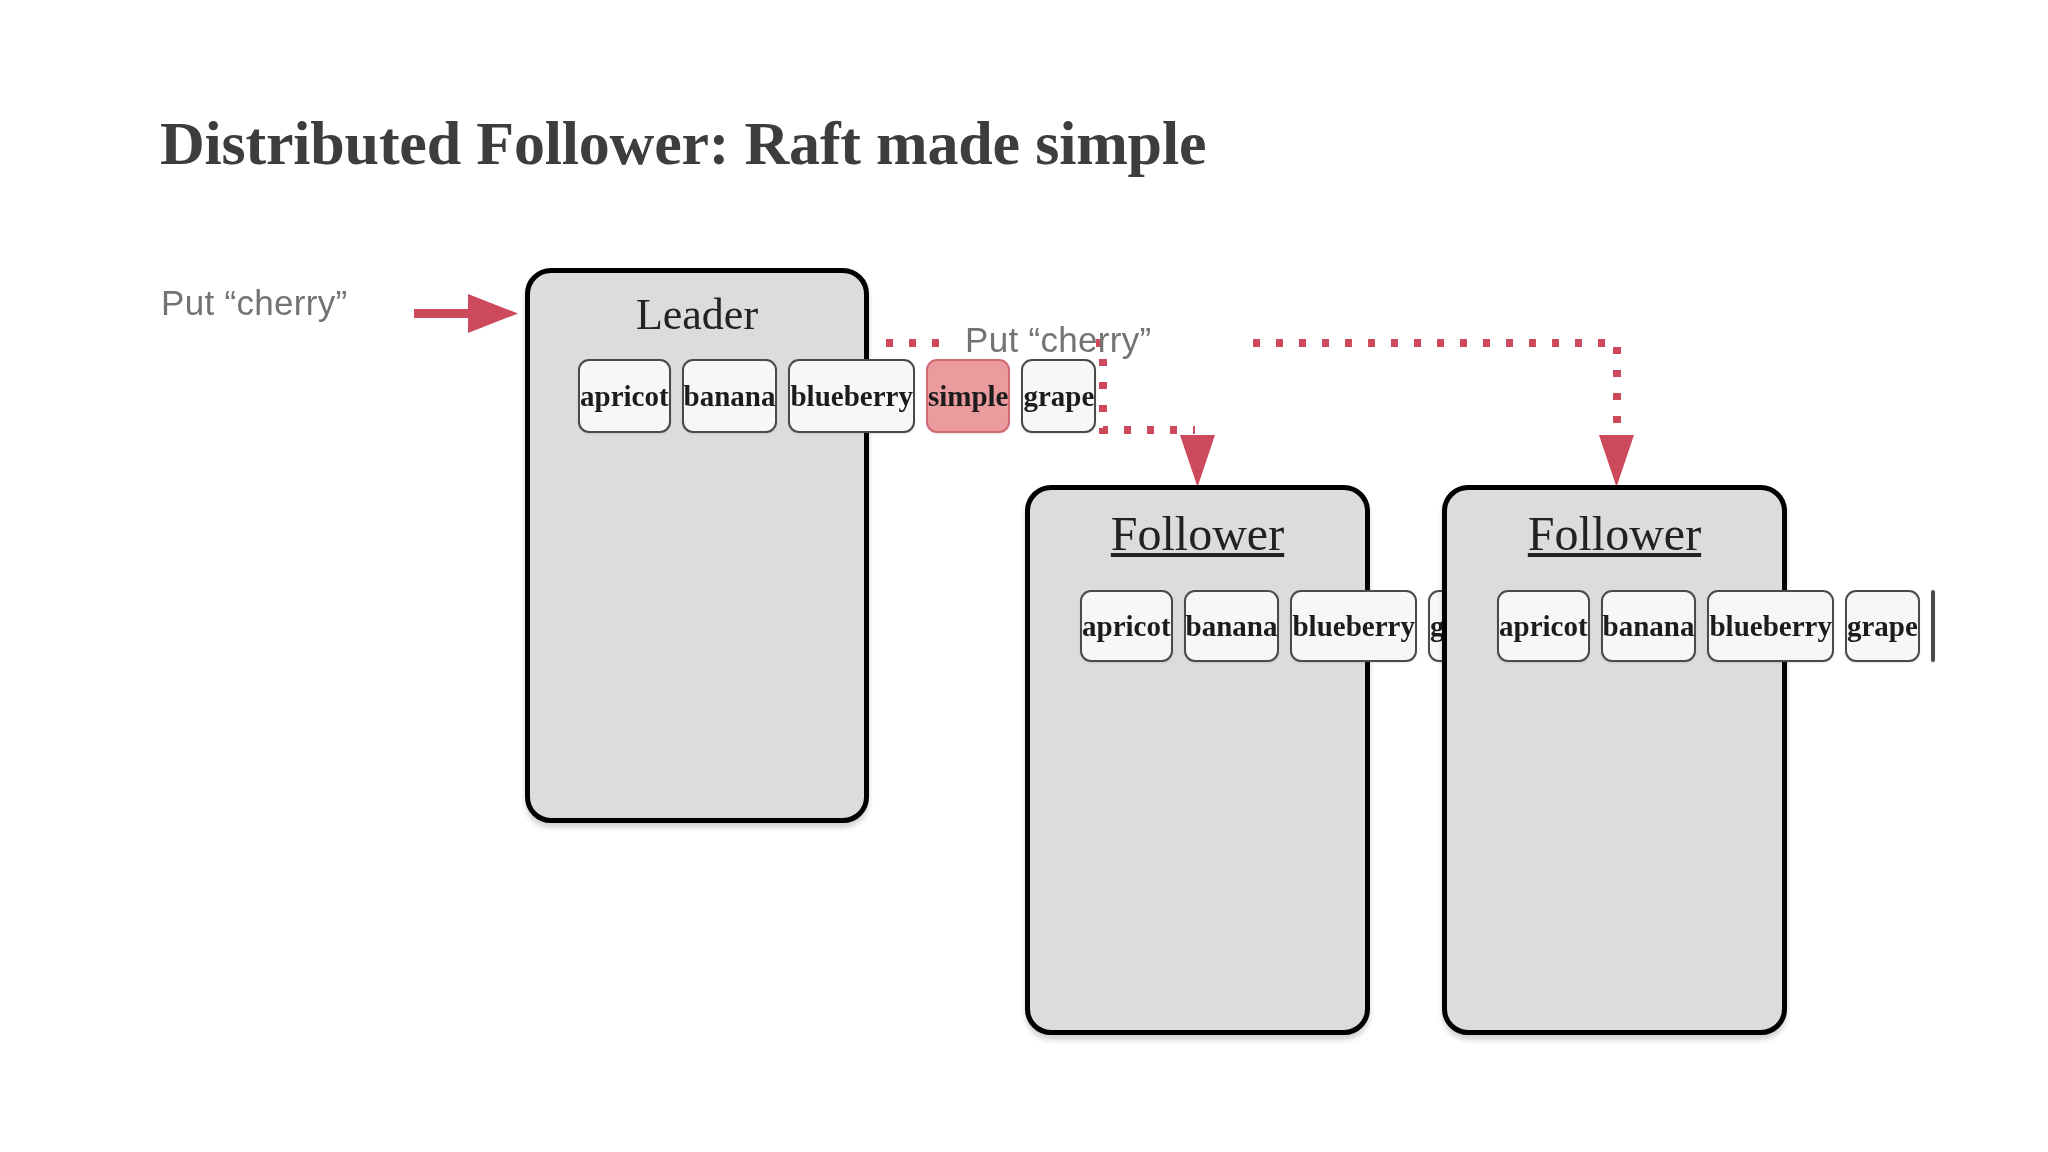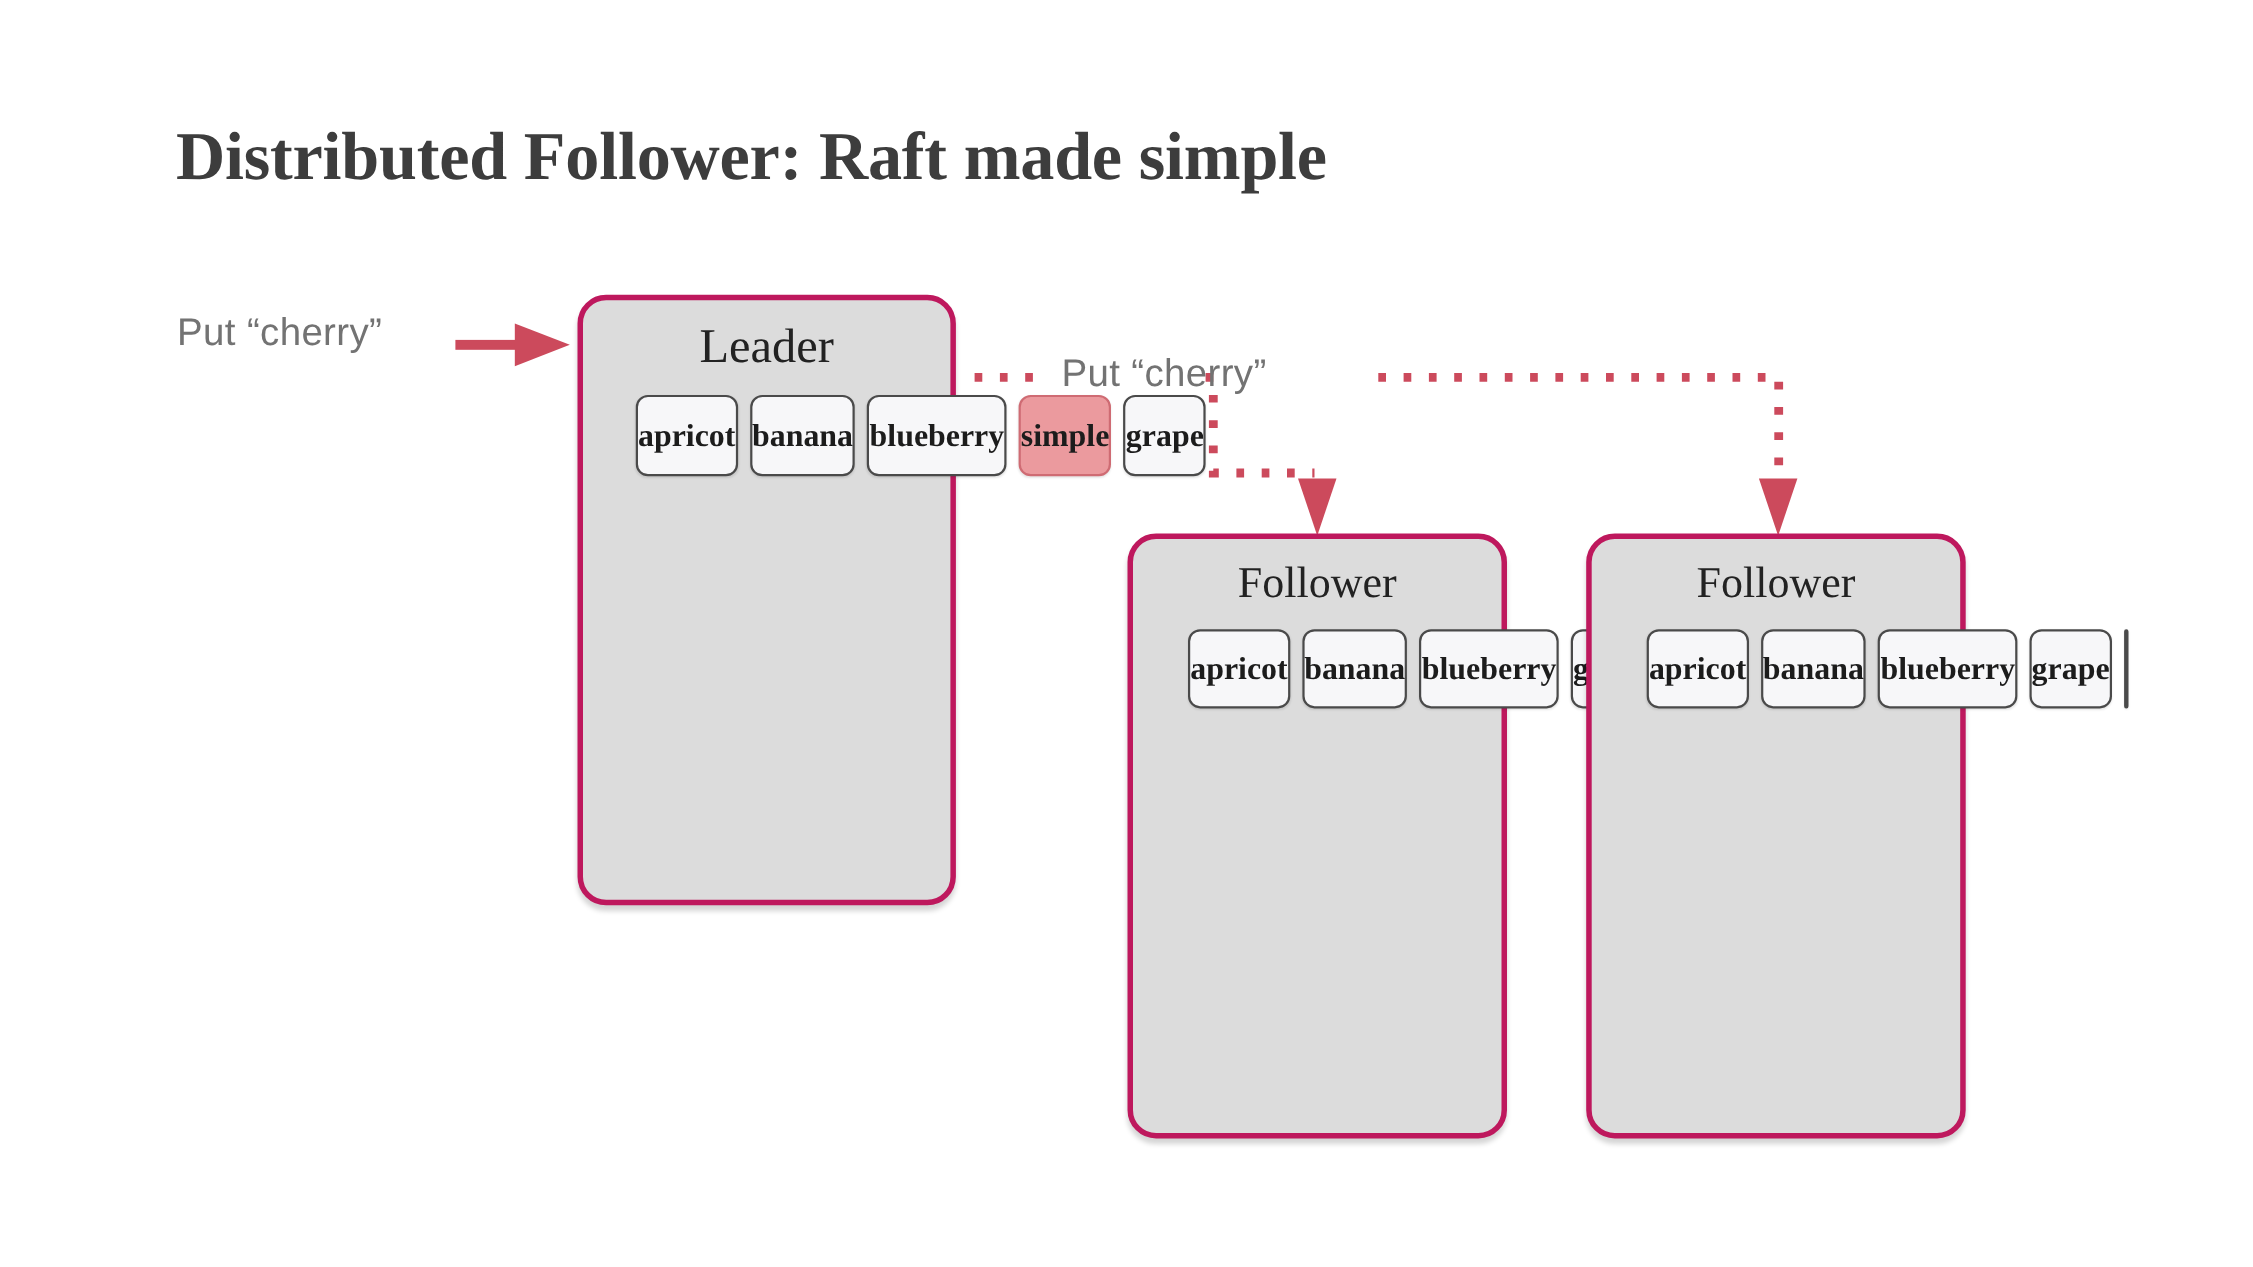--- a/index.html
+++ b/index.html
@@ -26,21 +26,21 @@
     letter-spacing: -0.2px;
     color: #3d3d3d;
     white-space: nowrap;
   }
 
   
   .node {
     position: absolute;
     box-sizing: border-box;
     background: #dcdcdc;
-    border: 5px solid #be185d;
+    border: 5px solid #000000;
     border-radius: 26px;
     box-shadow: 0 5px 5px rgba(0,0,0,0.17);
     display: flex;
     flex-direction: column;
     align-items: center;
   }
   .node-title {
     font-family: "Liberation Serif", serif;
     font-size: 42px;
     font-weight: 400;
@@ -88,21 +88,21 @@
 
   
   .node-follower {
     top: 485px;
     width: 345px;
     height: 550px;
     padding-top: 20px;
   }
   #node-follower-1 { left: 1025px; }
   #node-follower-2 { left: 1442px; }
-  .node-follower .node-title { font-size: 40px; margin-bottom: 22px; }
+  .node-follower .node-title { font-size: 48px; margin-bottom: 32px; text-decoration: underline; }
   .node-follower .entries { padding: 0 50px; gap: 11px; }
   .node-follower .entry { height: 72px; font-size: 29px; }
 
   
   .req-label {
     position: absolute;
     font-family: "Liberation Sans", sans-serif;
     font-size: 35px;
     color: #737373;
     white-space: nowrap;

